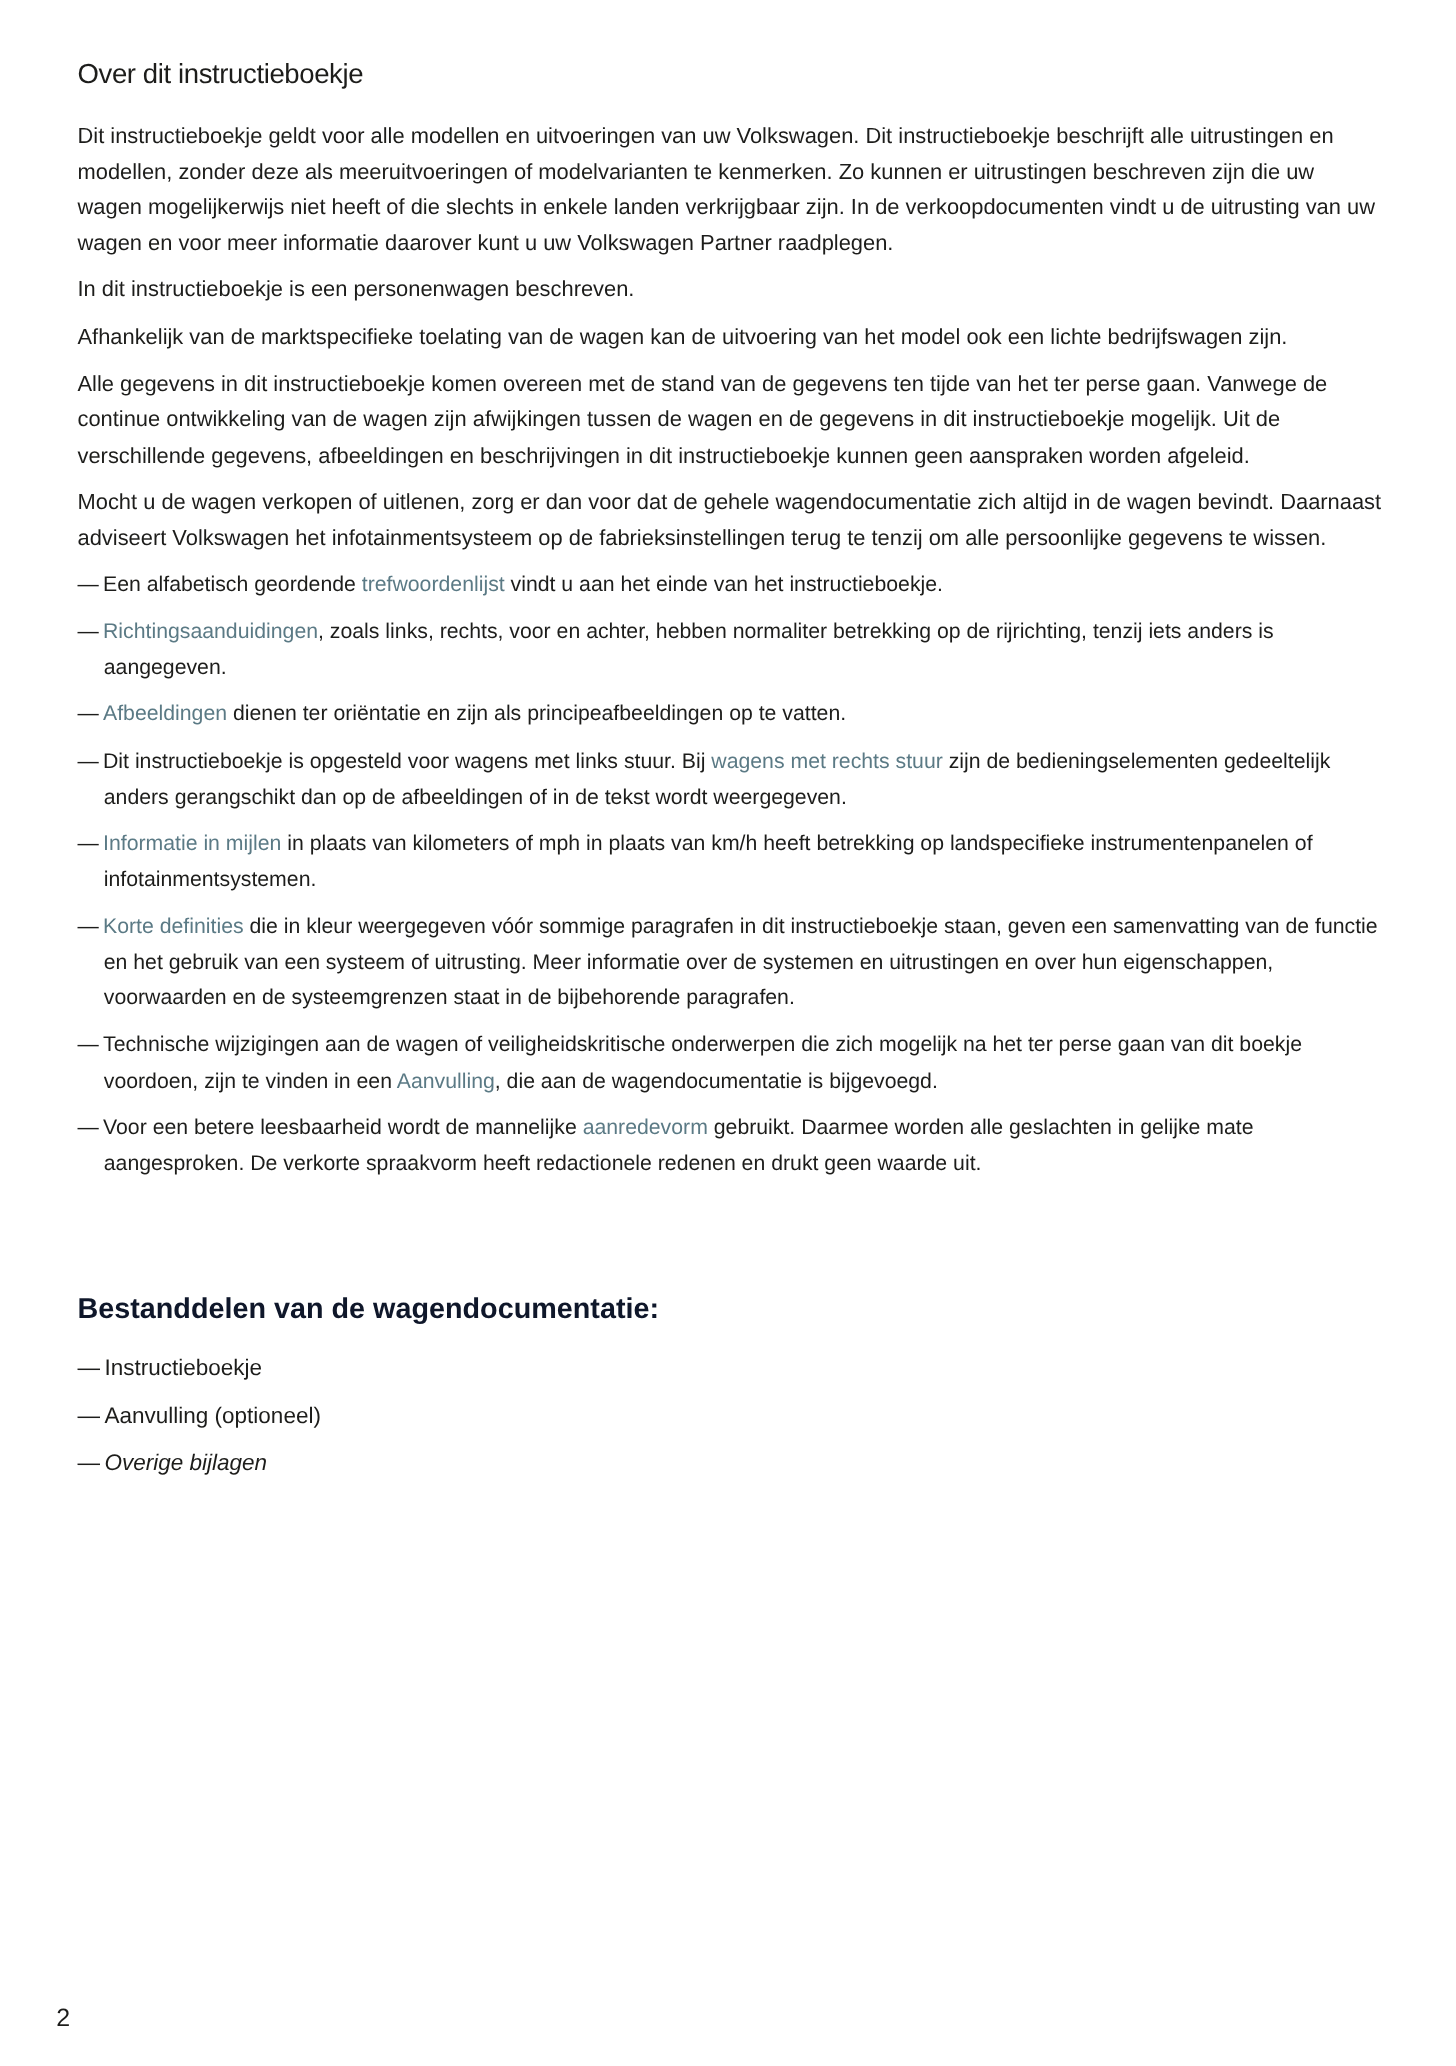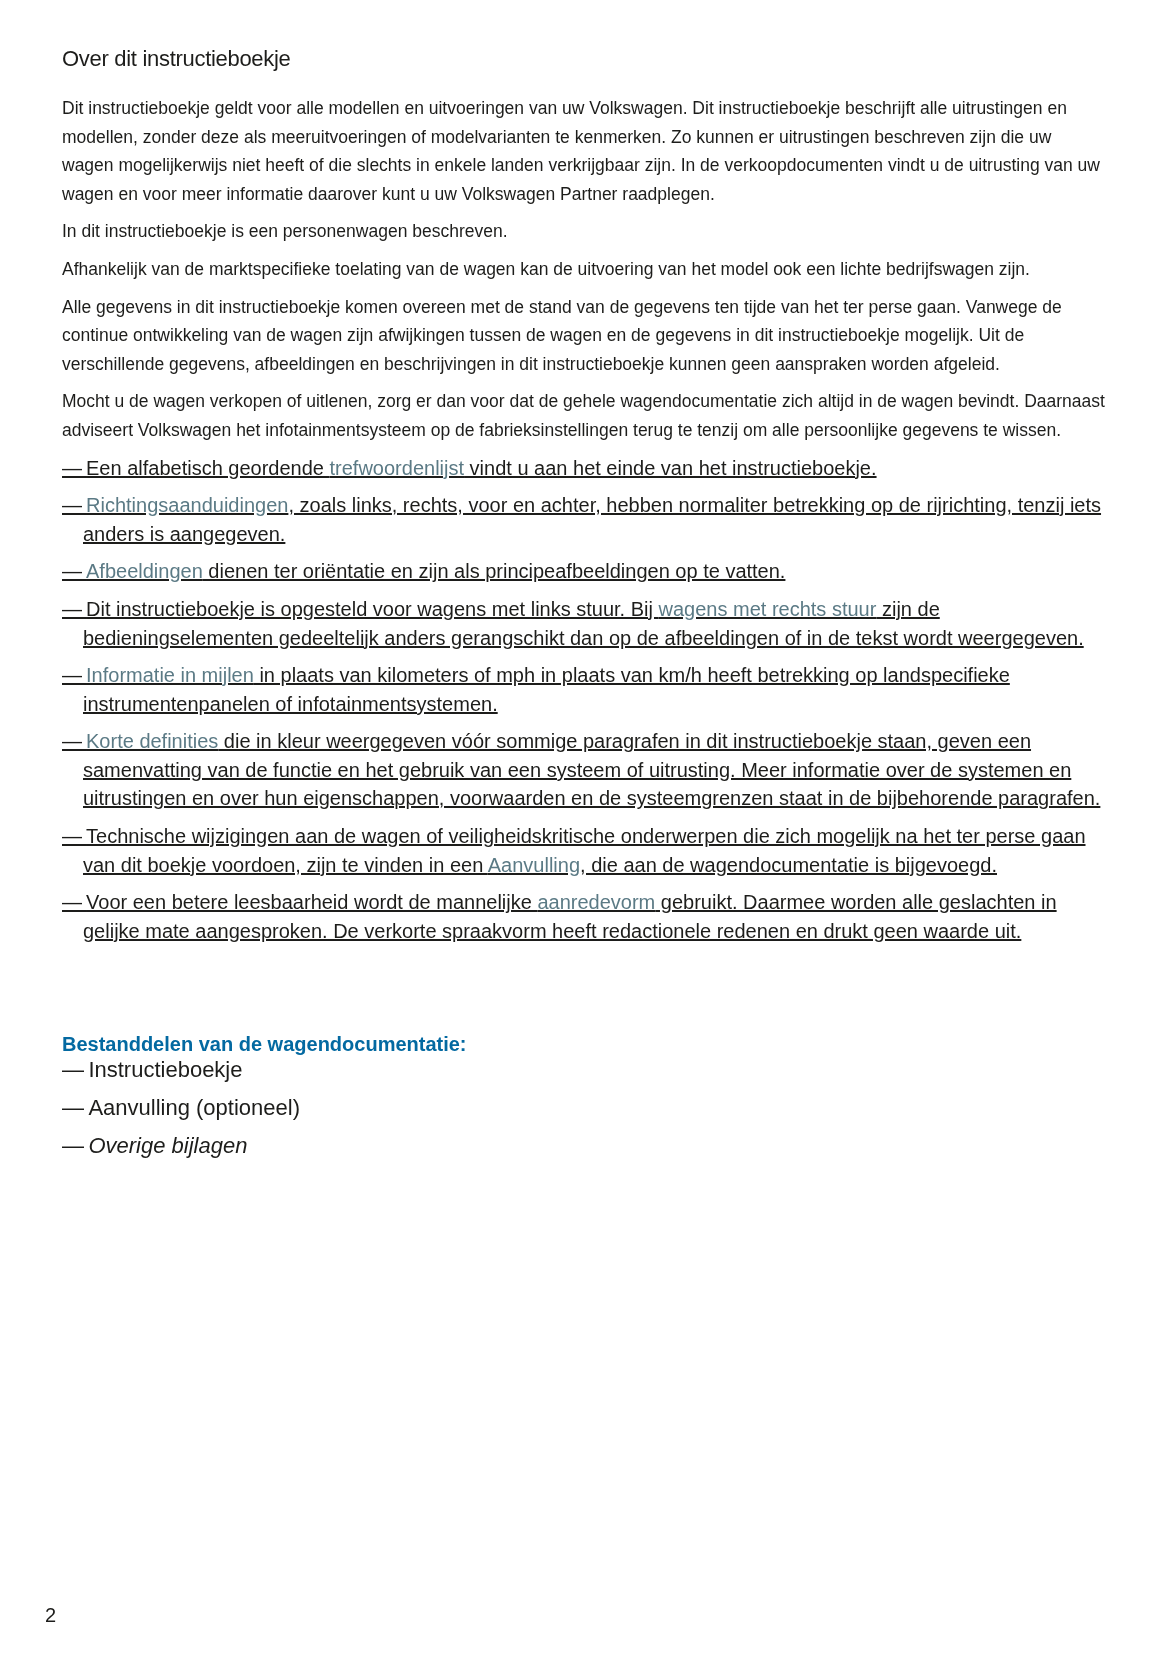--- a/index.html
+++ b/index.html
@@ -29,48 +29,47 @@
     font-size: 17.5px;
     line-height: 28.6px;
     margin: 0 0 9px 0;
   }
   ul.dash-list {
     list-style: none;
     margin: 0;
     padding: 0;
   }
   ul.dash-list li {
-    font-size: 20px;
+    font-size: 17px;
     line-height: 28.6px;
     margin: 0 0 9px 0;
     padding-left: 21px;
     text-indent: -21px;
-    text-decoration: underline;
   }
   ul.dash-list li .marker {
     display: inline;
   }
   .link {
     color: #5b7a85;
     text-decoration: none;
     cursor: pointer;
   }
   h2.section-heading {
-    font-size: 20px;
+    font-size: 23px;
     font-weight: 700;
-    margin: 88px 0 0 0;
-    color: #0369a1;
+    margin: 88px 0 20px 0;
+    color: #0f172a;
   }
   ul.components-list {
     list-style: none;
     margin: 0;
     padding: 0;
   }
   ul.components-list li {
-    font-size: 22px;
+    font-size: 18px;
     line-height: 28.6px;
     margin: 0 0 9px 0;
     padding-left: 21px;
     text-indent: -21px;
   }
   ul.components-list li.italic .item-text {
     font-style: italic;
     margin-top: 32px;
   }
   .page-number {

